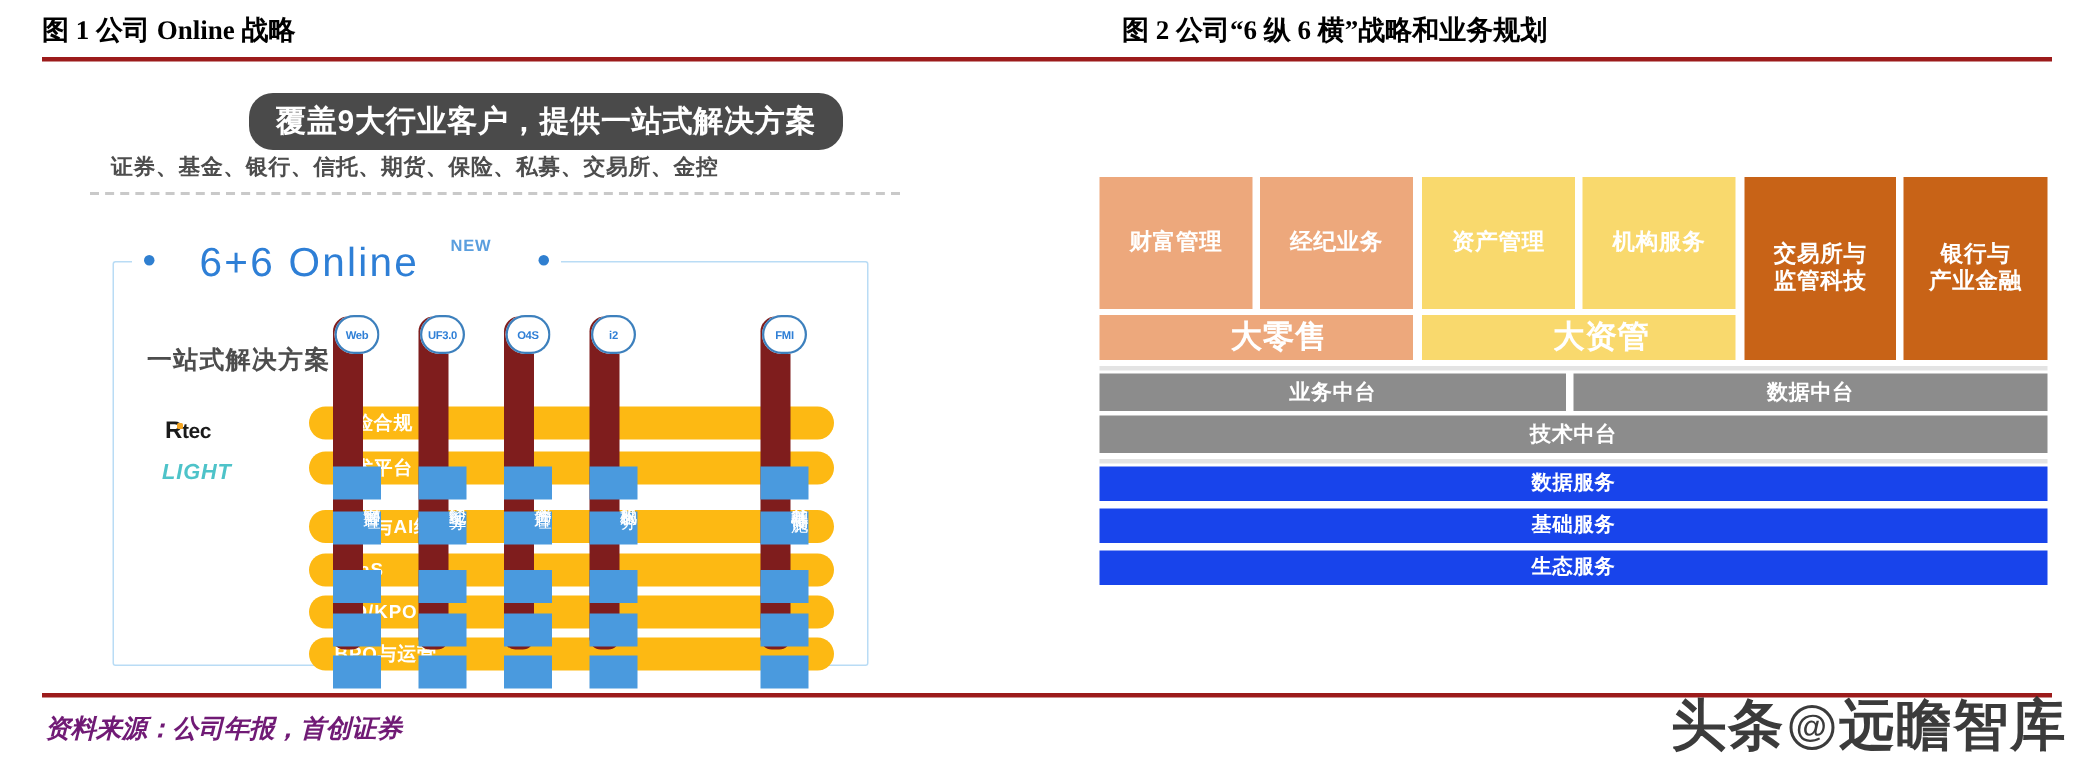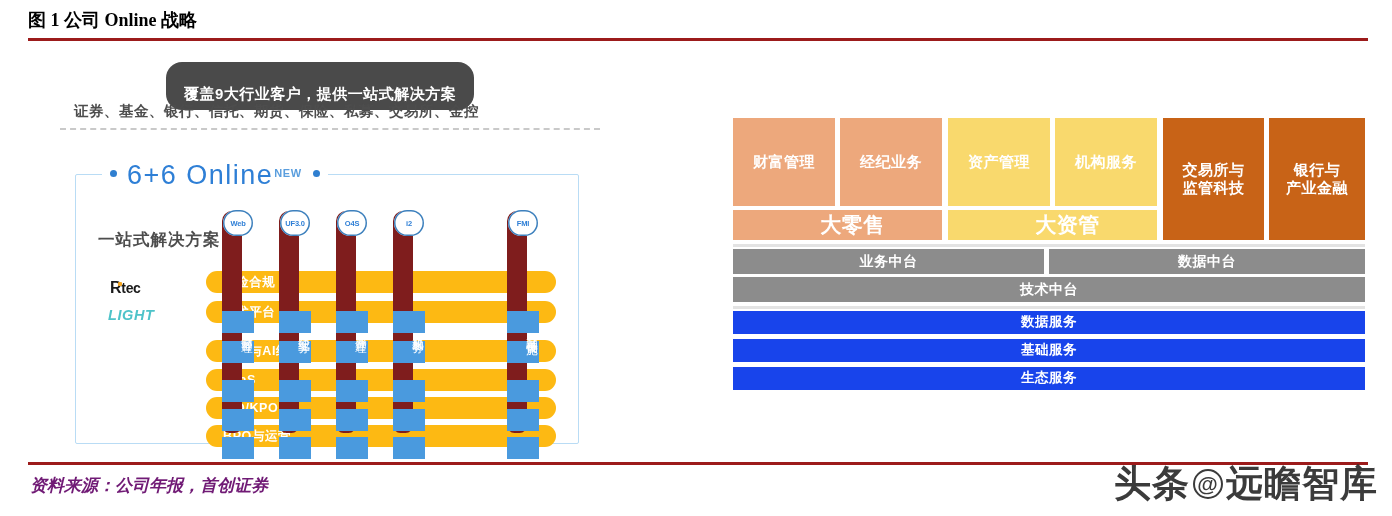--- a/index.html
+++ b/index.html
@@ -28,22 +28,22 @@
   }
 
   
   #left-fig {
     position: absolute; left: 26px; top: 52px;
     width: 590px; height: 400px;
   }
   .pill-badge {
     position: absolute; left: 140px; top: 10px;
     background: #4a4a4a; color: #fff;
-    border-radius: 16px; padding: 23px 18px 6px;
-    font-size: 15px; font-weight: 700; letter-spacing: .5px;
+    border-radius: 16px; padding: 5px 18px 6px;
+    font-size: 20px; font-weight: 700; letter-spacing: .5px;
     white-space: nowrap;
   }
   .industry-line {
     position: absolute; left: 48px; top: 50px;
     font-size: 14.5px; font-weight: 700; color: #4d4d4d;
     letter-spacing: .5px; white-space: nowrap;
   }
   .dashed-sep {
     position: absolute; left: 34px; top: 76px; width: 540px;
     border-top: 2px dashed #c9c9c9;
@@ -51,24 +51,25 @@
 
   
   #online-panel {
     position: absolute; left: 49px; top: 122px;
     width: 504px; height: 270px;
     border: 1.5px solid #b9dcf5;
     border-radius: 2px;
     background: #fff;
   }
   .panel-heading {
-    position: absolute; left: 26px; top: -15px;
+    position: absolute; left: 12px; top: -15px;
     background: #fff; padding: 0 8px;
-    display: flex; align-items: flex-end;
+    display: flex; align-items: center;
     white-space: nowrap;
+    gap: 20px;
   }
   .panel-heading .dot {
     width: 7px; height: 7px; border-radius: 50%;
     background: #2f7fd0; display: inline-block;
     margin: 0 10px 4px 0; align-self: center;
   }
   .panel-heading .dot.right { margin: 0 0 4px 12px; }
   .panel-heading .big {
     font-size: 27px; font-weight: 400; color: #2e7fd6;
     letter-spacing: 1.5px;
@@ -186,20 +187,21 @@
     border: 2.5px solid #2b2b2b; border-radius: 50%;
     width: 30px; height: 30px; line-height: 26px; text-align: center;
     font-size: 21px; vertical-align: 5px; margin: 0 3px;
   }
 </style>
 </head>
 <body>
 
 <div class="fig-title-row">
   <div class="fig-title" id="fig1-title">图 1 公司 Online 战略</div>
+  <div class="fig-title" id="fig2-title">图 2 公司“6 纵 6 横”战略和业务规划</div>
   <div class="title-rule"></div>
 </div>
 
 <div id="left-fig">
 
   <div class="pill-badge">覆盖9大行业客户，提供一站式解决方案</div>
   <div class="industry-line">证券、基金、银行、信托、期货、保险、私募、交易所、金控</div>
   <div class="dashed-sep"></div>
 
   <div id="online-panel">

